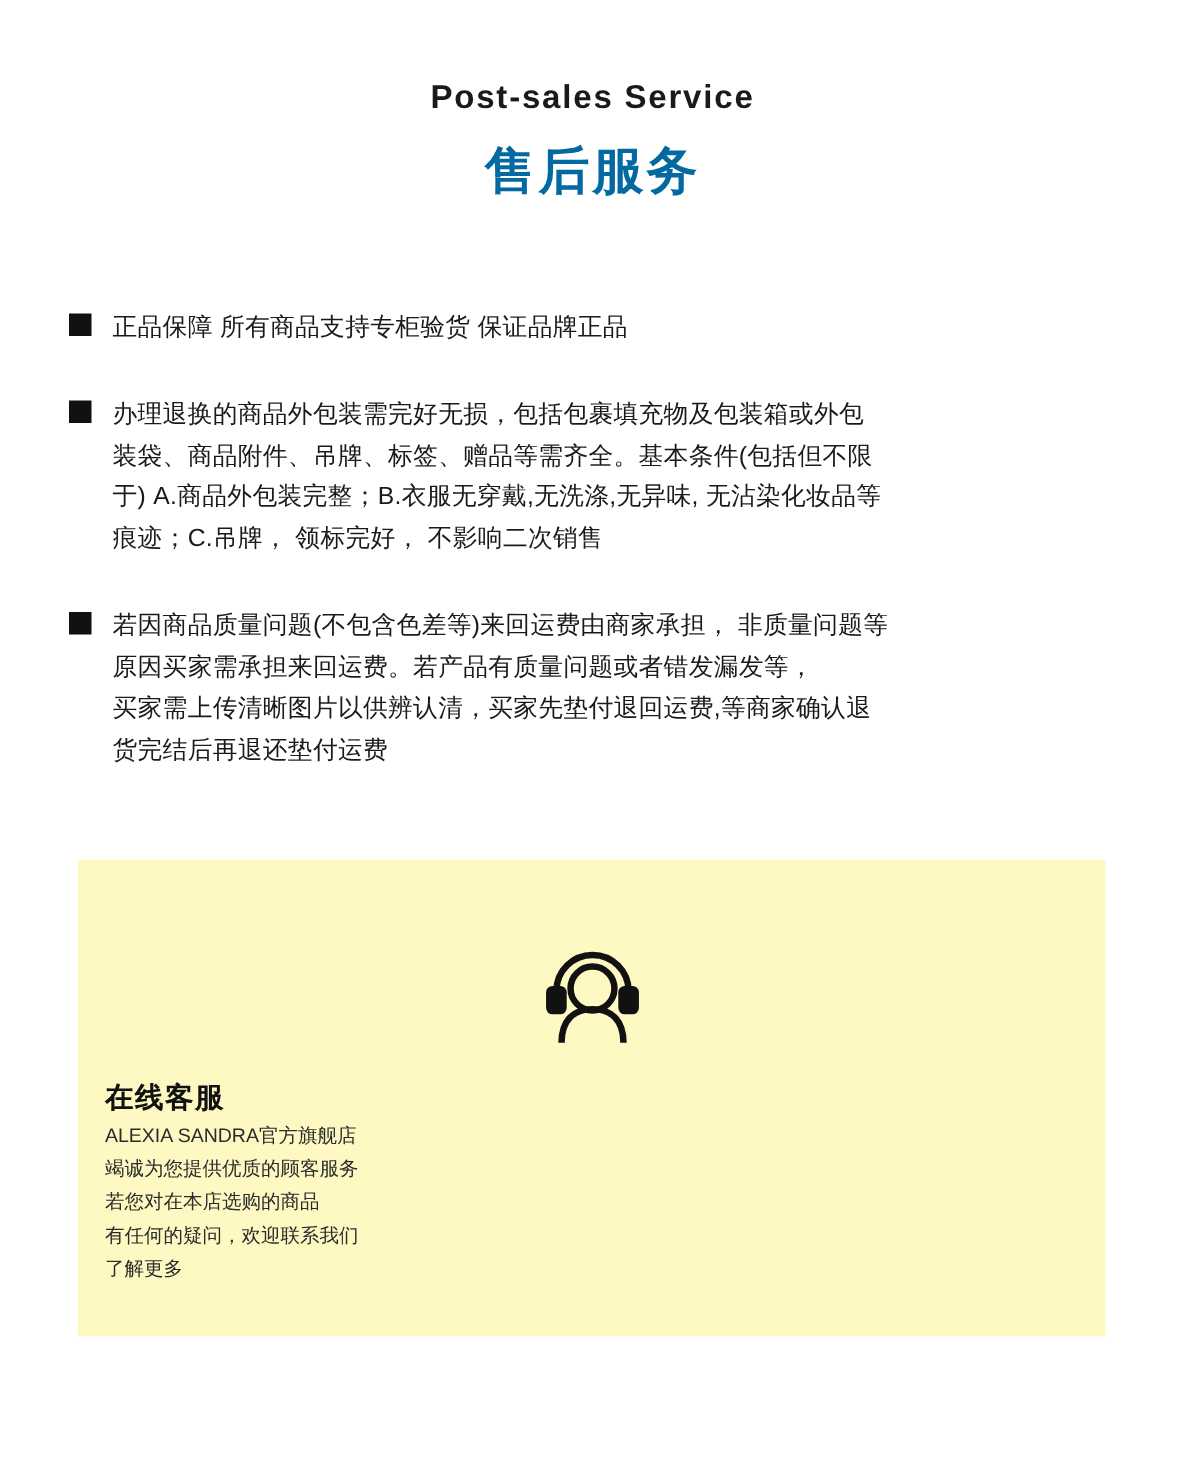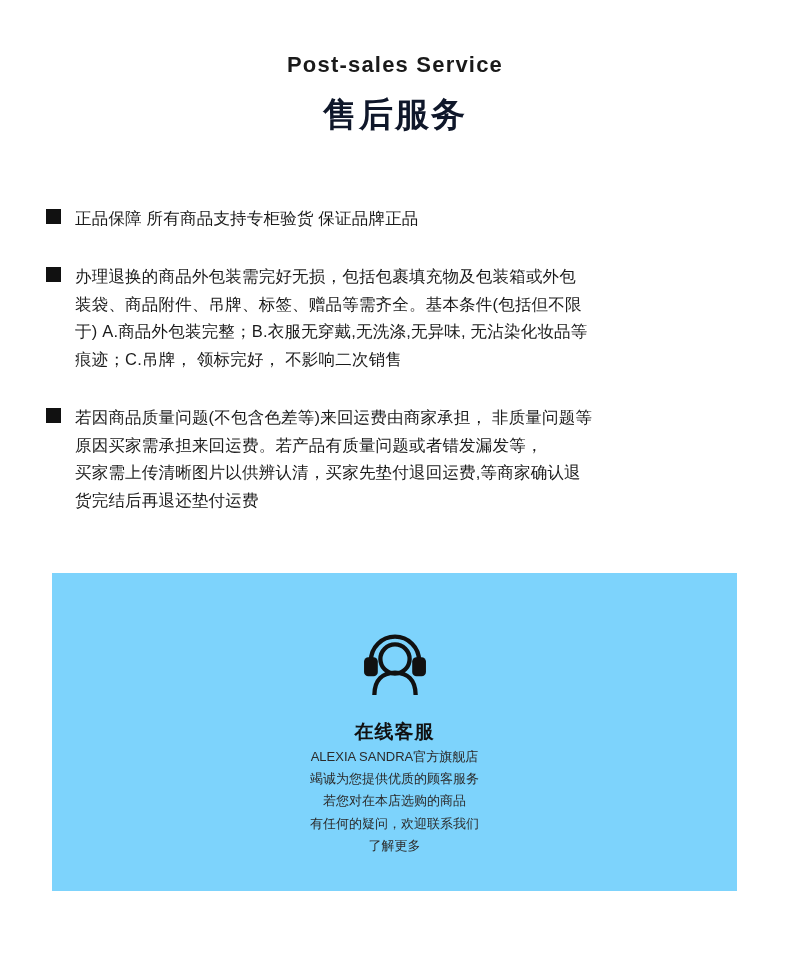--- a/index.html
+++ b/index.html
@@ -30,21 +30,21 @@
     font-size: 22px;
     letter-spacing: 1.2px;
     font-weight: 700;
     color: #1a1a1a;
     line-height: 1.2;
   }
   .title-cn {
     font-size: 34px;
     font-weight: 700;
     letter-spacing: 2px;
-    color: #0f172a;
+    color: #0369a1;
     margin-top: 16px;
     line-height: 1.2;
   }
 
   
   .bullets {
     margin: 70px 3px 0 0;
     padding: 0 52px 0 46px;
   }
   .bullet-row {
@@ -71,24 +71,24 @@
 
   
   .cards {
     display: flex;
     margin-top: 58px;
     padding: 0 52px;
     gap: 0;
   }
   .card {
     flex: 1 1 50%;
-    background: #7dd3fc;
+    background: #fef9c3;
     padding: 40px 18px 34px 18px;
     box-sizing: border-box;
-    text-align: center;
+    text-align: left;
   }
   .card.left {
     border-right: 1px solid #ffffff;
   }
   .card-icon {
     height: 92px;
     display: flex;
     align-items: center;
     justify-content: center;
   }

